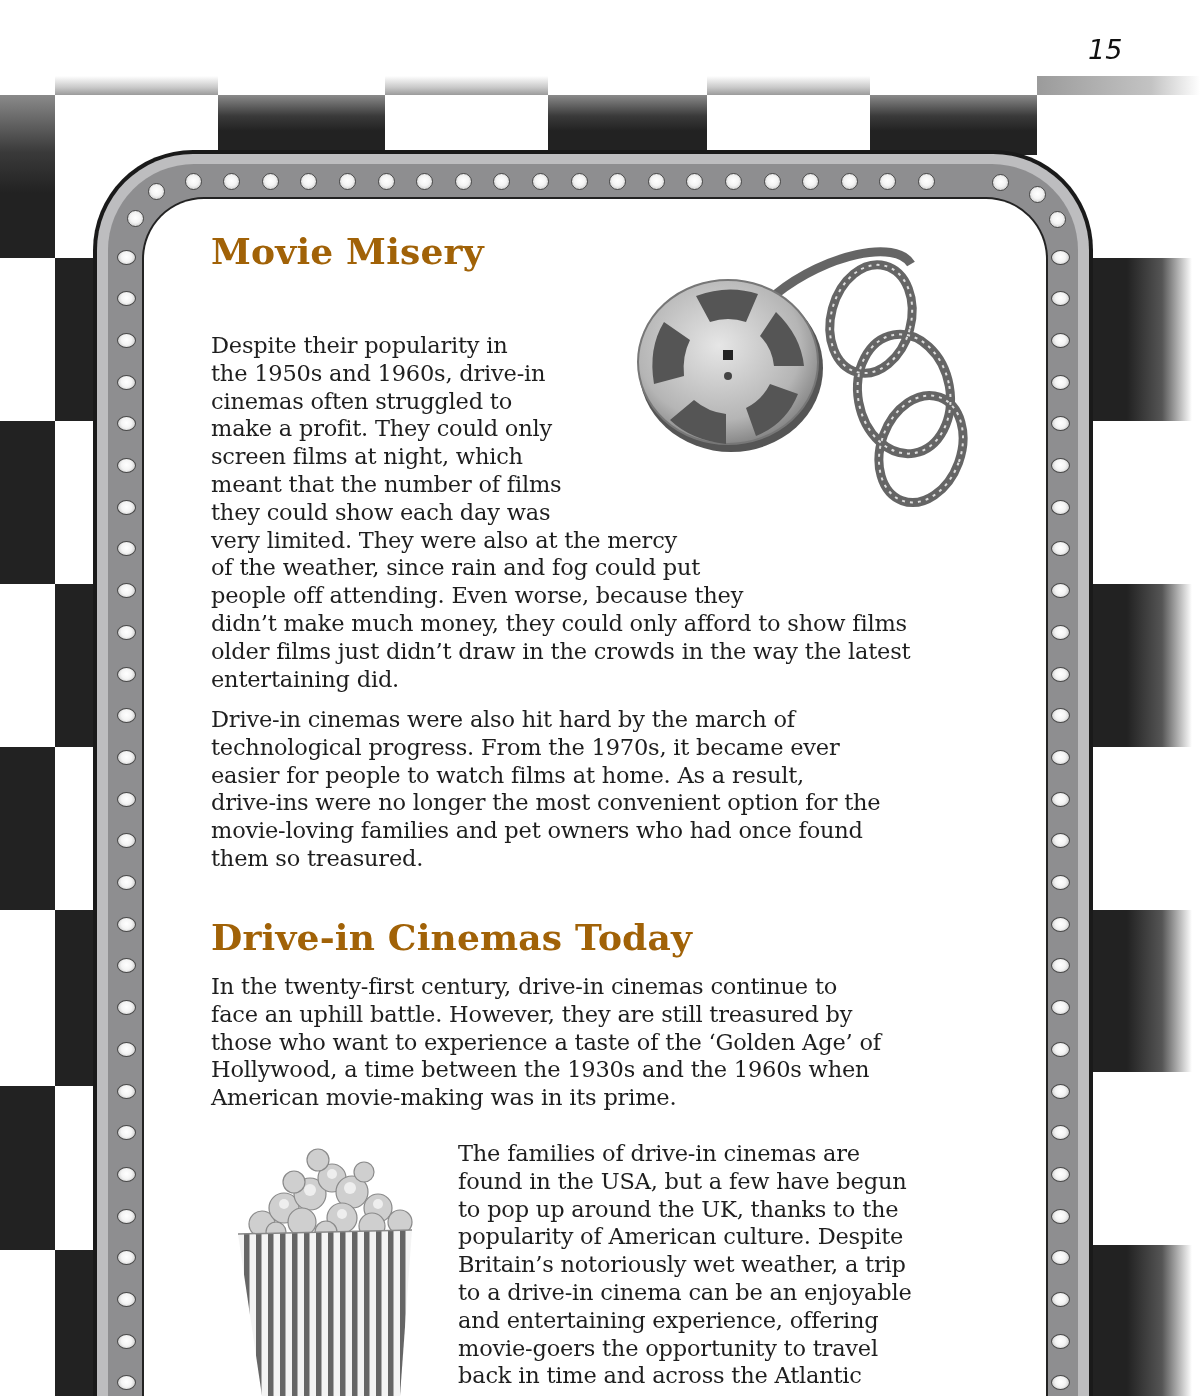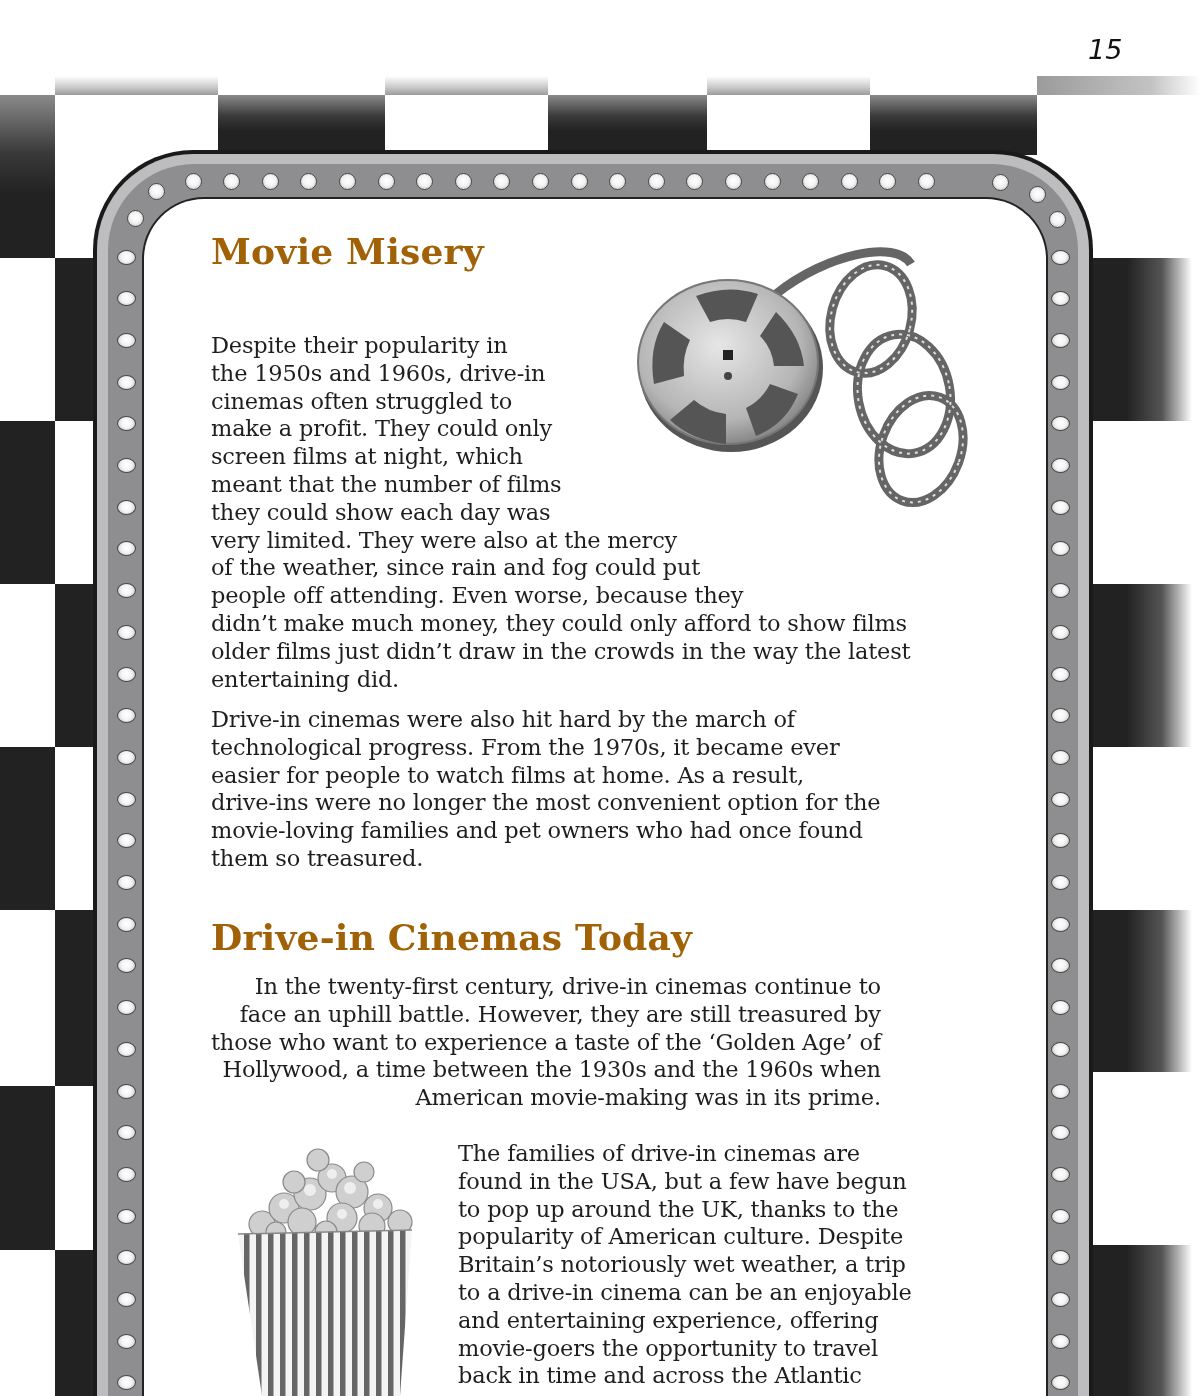--- a/index.html
+++ b/index.html
@@ -251,21 +251,21 @@
     <span class="line">Drive-in cinemas were also hit hard by the march of</span>
     <span class="line">technological progress.  From the 1970s, it became ever</span>
     <span class="line">easier for people to watch films at home.  As a result,</span>
     <span class="line">drive-ins were no longer the most convenient option for the</span>
     <span class="line">movie-loving families and pet owners who had once found</span>
     <span class="line">them so treasured.</span>
   </p>
 
   <div class="abs heading" style="left:211px;top:916px;">Drive-in Cinemas Today</div>
 
-  <p class="abs para" style="left:211px;top:973px;text-align:right;">
+  <p class="abs para" style="left:211px;top:973px;">
     <span class="line">In the twenty-first century, drive-in cinemas continue to</span>
     <span class="line">face an uphill battle.  However, they are still treasured by</span>
     <span class="line">those who want to experience a taste of the ‘Golden Age’ of</span>
     <span class="line">Hollywood, a time between the 1930s and the 1960s when</span>
     <span class="line">American movie-making was in its prime.</span>
   </p>
 
   <div class="abs popcorn-wrap">
     <svg width="190" height="254" viewBox="0 0 190 254">
       <defs>

